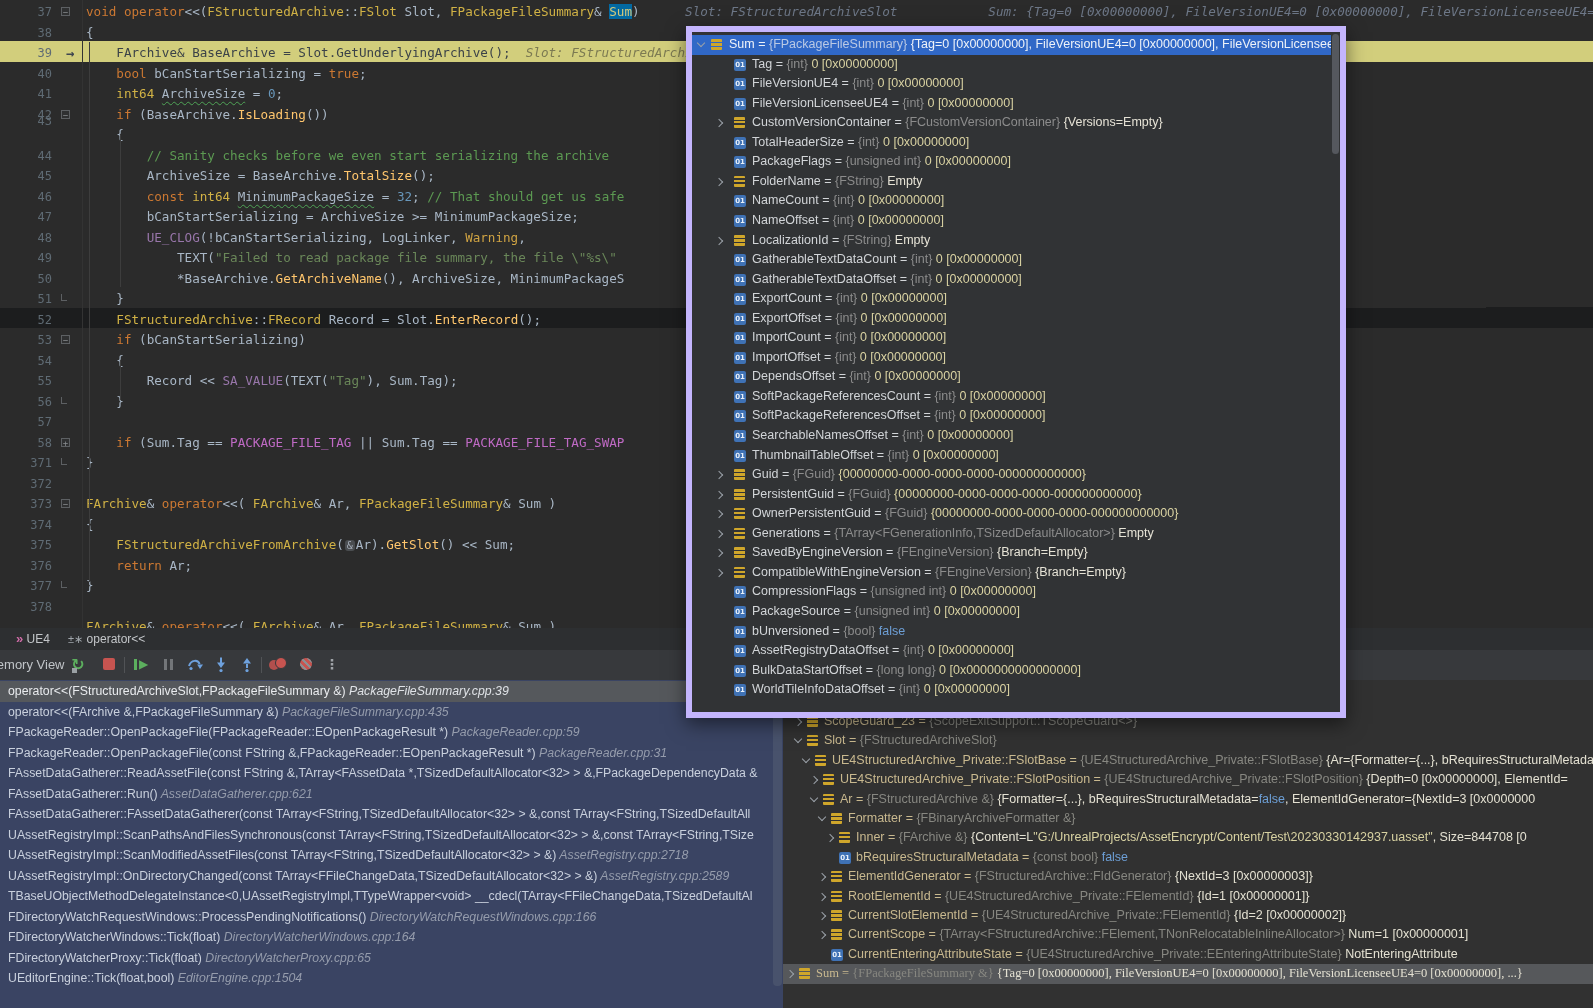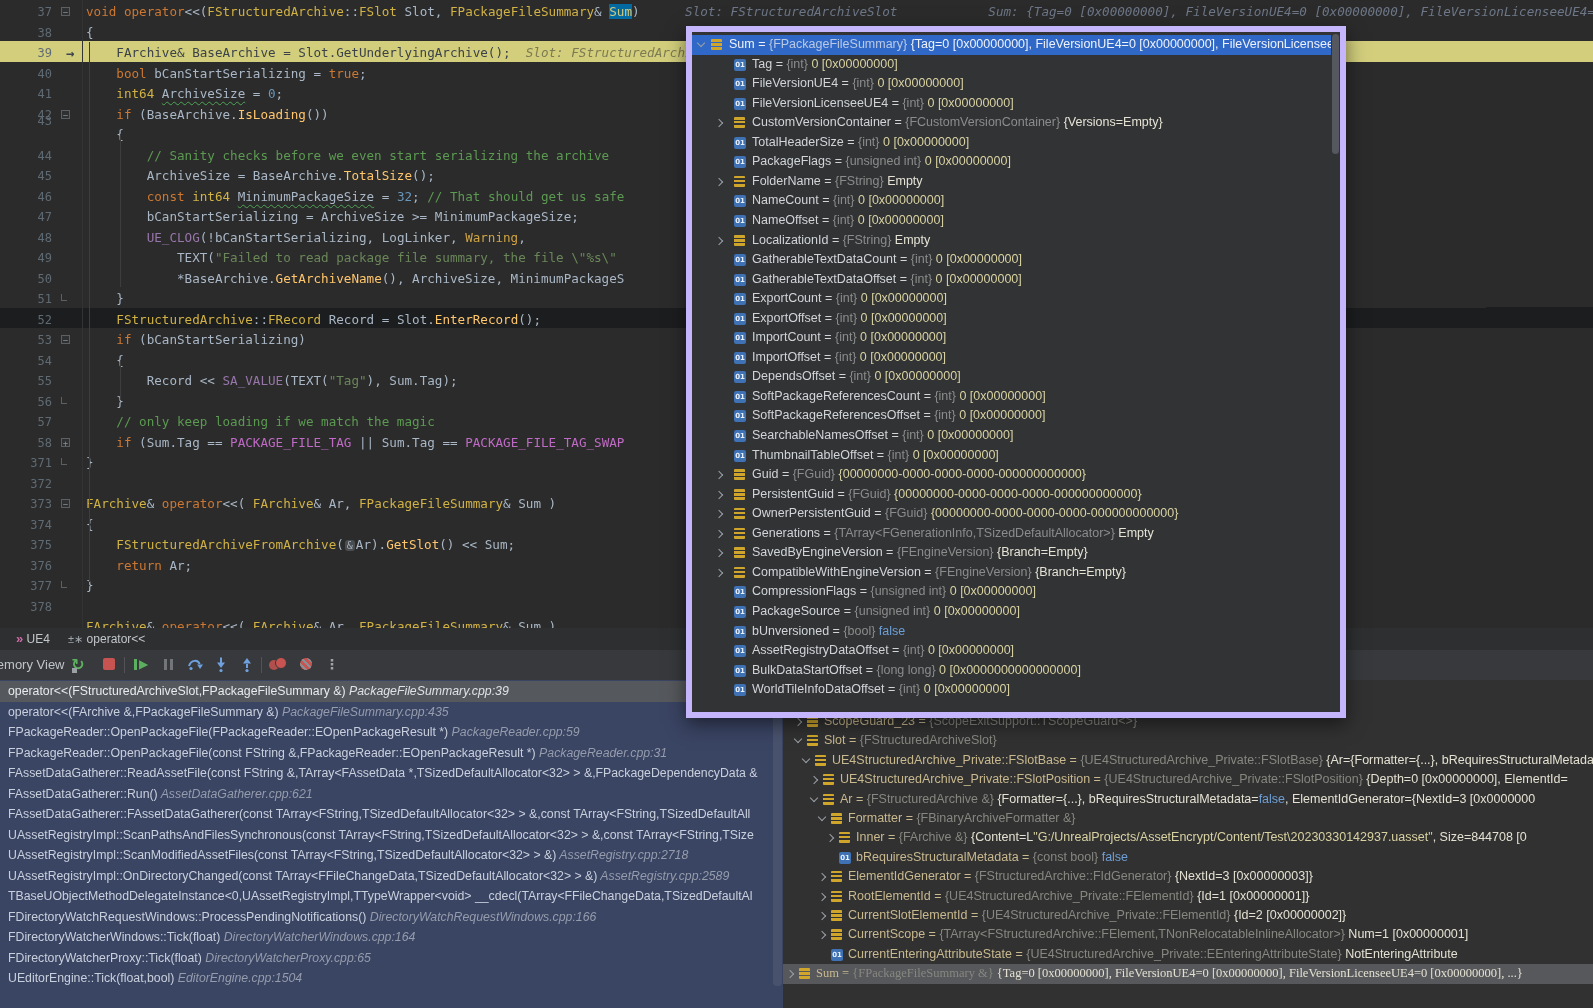--- a/index.html
+++ b/index.html
@@ -132,21 +132,20 @@
       <div class="fold open" style="top: 335px;">−</div>
       <div class="codeline" style="top: 330px;"><span class="tk-p">    </span><span class="tk-k">if</span><span class="tk-p"> (bCanStartSerializing)</span></div>
       <div class="lnum" style="top: 350.5px;">54</div>
       <div class="codeline" style="top: 350.5px;"><span class="tk-p">    {</span></div>
       <div class="lnum" style="top: 371px;">55</div>
       <div class="codeline" style="top: 371px;"><span class="tk-p">        Record &lt;&lt; </span><span class="tk-m">SA_VALUE</span><span class="tk-p">(TEXT(</span><span class="tk-s">"Tag"</span><span class="tk-p">), Sum.Tag);</span></div>
       <div class="lnum" style="top: 391.5px;">56</div>
       <div class="fold end" style="top: 396.5px;"></div>
       <div class="codeline" style="top: 391.5px;"><span class="tk-p">    }</span></div>
       <div class="lnum" style="top: 412px;">57</div>
-      <div class="codeline" style="top: 412px;"><span class="tk-c">    // only keep loading if we match the magic</span></div>
       <div class="lnum" style="top: 432.5px;">58</div>
       <div class="fold closed" style="top: 437.5px;">+</div>
       <div class="codeline" style="top: 432.5px;"><span class="tk-p">    </span><span class="tk-k">if</span><span class="tk-p"> (Sum.Tag == </span><span class="tk-mc">PACKAGE_FILE_TAG</span><span class="tk-p"> || Sum.Tag == </span><span class="tk-mc">PACKAGE_FILE_TAG_SWAP</span></div>
       <div class="lnum" style="top: 453px;">371</div>
       <div class="fold end" style="top: 458px;"></div>
       <div class="codeline" style="top: 453px;"><span class="tk-p">}</span></div>
       <div class="lnum" style="top: 473.5px;">372</div>
       <div class="codeline" style="top: 473.5px;"></div>
       <div class="lnum" style="top: 494px;">373</div>
       <div class="fold open" style="top: 499px;">−</div>

